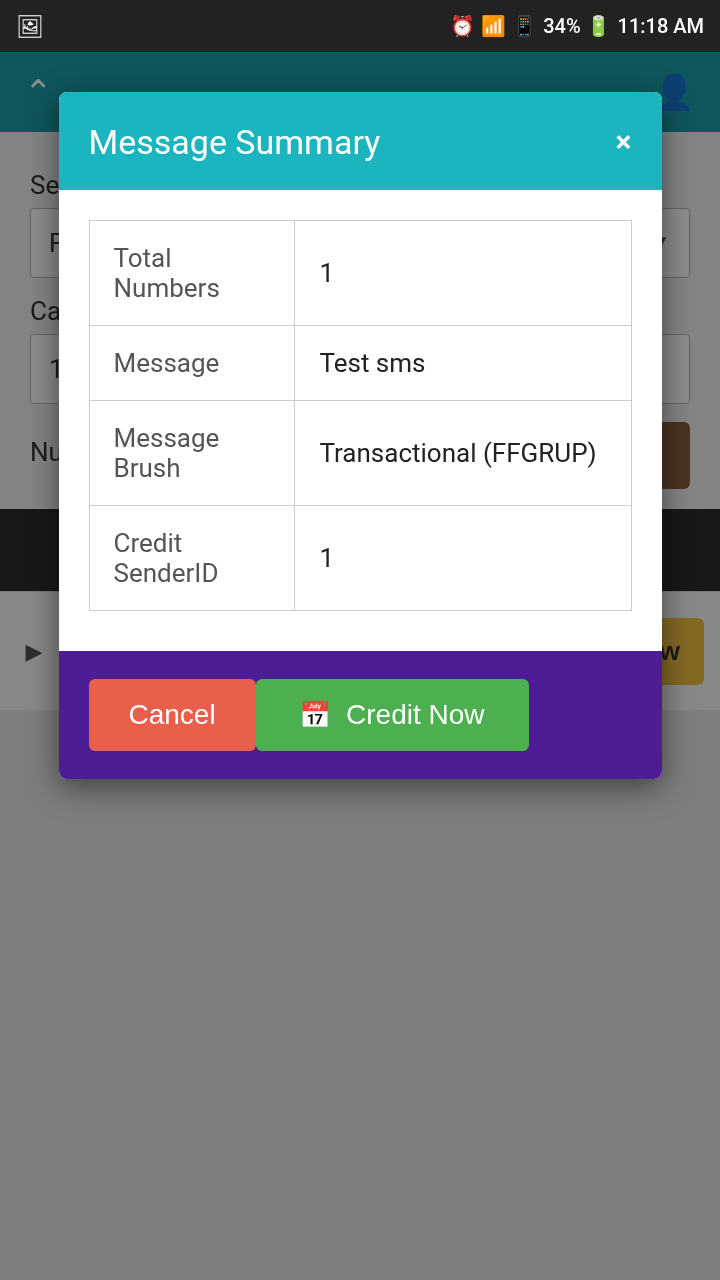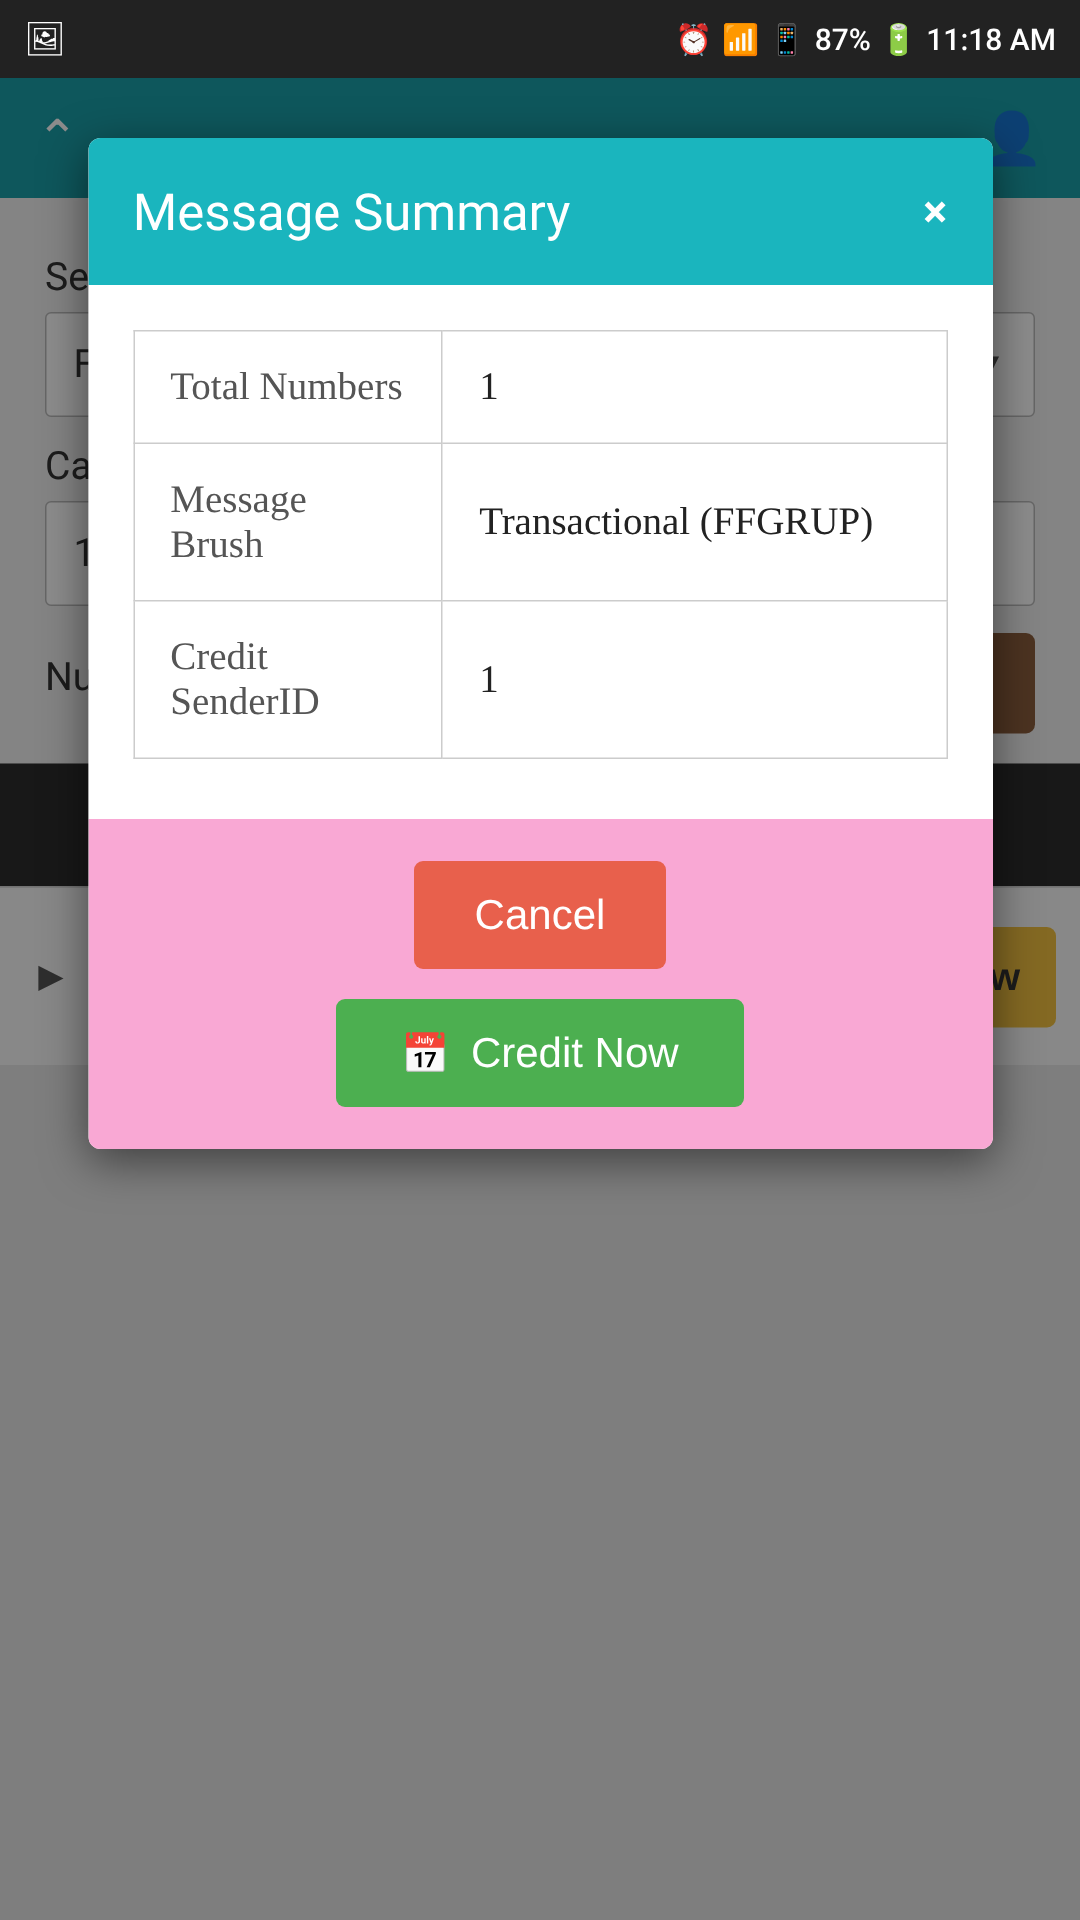--- a/index.html
+++ b/index.html
@@ -227,21 +227,20 @@
       color: #fff;
       font-size: 30px;
       cursor: pointer;
       font-weight: bold;
       line-height: 1;
     }
 
     .modal-body {
       background: #fff;
       padding: 30px 30px 40px 30px;
-      font-family: Liberation Serif, serif;
     }
 
     
     .summary-table {
       width: 100%;
       border-collapse: collapse;
       border: 1px solid #ccc;
     }
 
     .summary-table td {
@@ -256,26 +255,24 @@
       color: #555;
       font-weight: 400;
     }
 
     .summary-table td:last-child {
       color: #222;
       font-weight: 400;
     }
 
     .modal-footer {
-      background: #f9a8d4;
+      background: #4c1d95;
       padding: 28px 30px;
       display: flex;
       align-items: center;
-      gap: 20px;
-      flex-direction: column;
     }
 
     .cancel-btn {
       background: #e8604c;
       color: #fff;
       border: none;
       border-radius: 6px;
       padding: 20px 40px;
       font-size: 28px;
       cursor: pointer;
@@ -309,21 +306,21 @@
 <body>
 
 <div class="status-bar">
   <div class="status-bar-left">
     <span>🖼</span>
   </div>
   <div class="status-bar-right">
     <span>⏰</span>
     <span>📶</span>
     <span>📱</span>
-    <span>87%</span>
+    <span>34%</span>
     <span>🔋</span>
     <span>11:18 AM</span>
   </div>
 </div>
 
 <div class="page-bg">
   <div class="top-nav-bg">
     <span style="color:#fff;font-size:34px;">⌃</span>
     <span style="color:#fff;font-size:34px;">👤</span>
   </div>
@@ -375,20 +372,24 @@
       <span class="modal-title">Message Summary</span>
       <span class="modal-close">×</span>
     </div>
 
     <div class="modal-body">
       <table class="summary-table">
         <tbody id="summary-table-body">
         <tr>
               <td>Total Numbers</td>
               <td>1</td>
+            </tr>
+            <tr>
+              <td>Message</td>
+              <td>Test sms</td>
             </tr>
             <tr>
               <td>Message Brush</td>
               <td>Transactional (FFGRUP)</td>
             </tr>
             <tr>
               <td>Credit SenderID</td>
               <td>1</td>
             </tr>
           </tbody>

